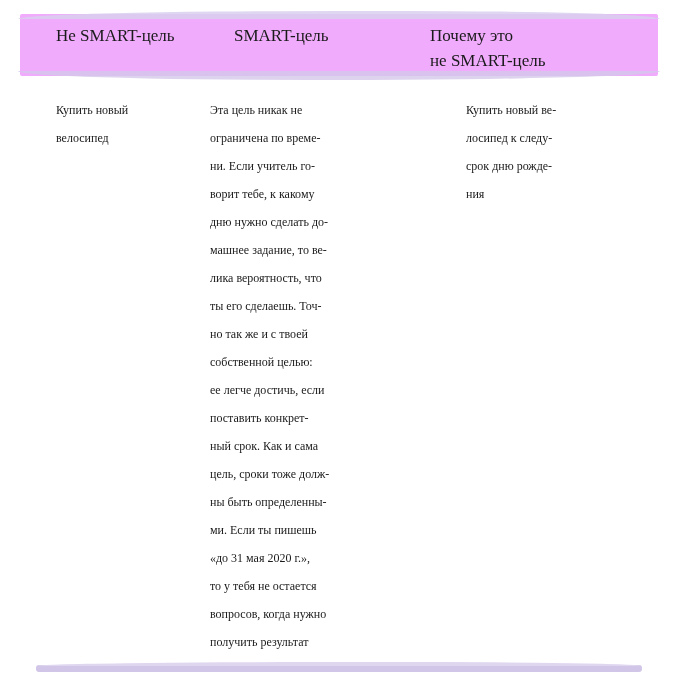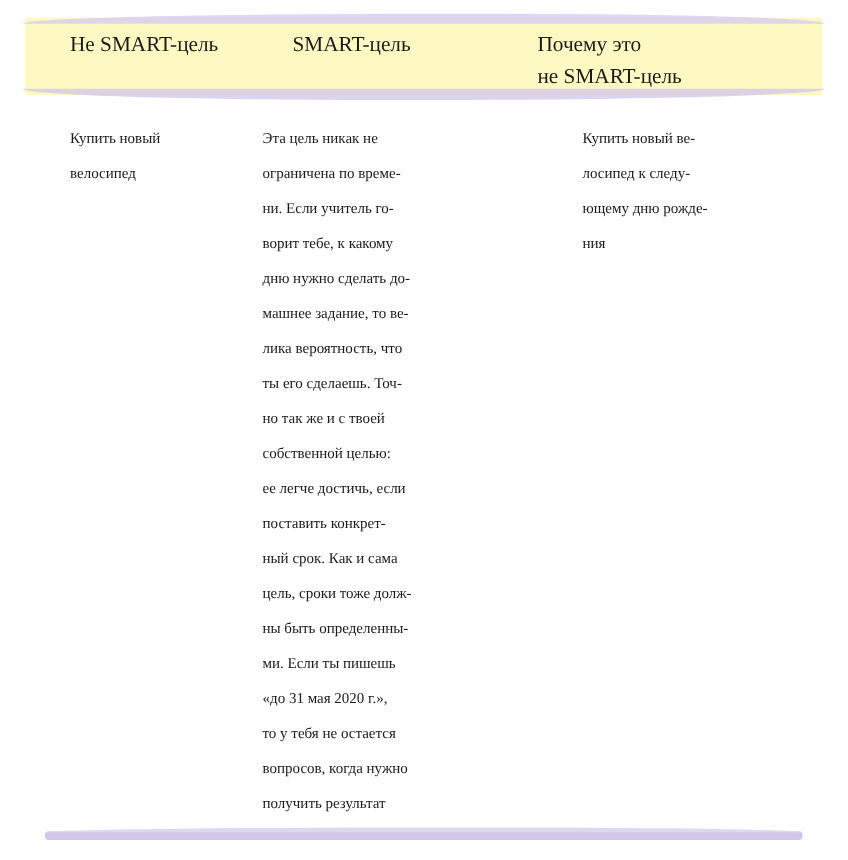--- a/index.html
+++ b/index.html
@@ -24,21 +24,21 @@
     position: absolute;
     left: 0;
     top: 0;
     width: 678px;
   }
   
   .header-band {
     position: relative;
     margin: 14px 20px 0 20px;
     height: 62px;
-    background: #fef9c3;
+    background: #f0abfc;
     border-radius: 2px;
   }
   .header-band::before {
     content: "";
     position: absolute;
     left: -2px;
     top: -3px;
     right: -2px;
     height: 8px;
     background: #d9cfee;
@@ -142,20 +142,20 @@
 ный срок. Как и сама
 цель, сроки тоже долж-
 ны быть определенны-
 ми. Если ты пишешь
 «до 31 мая 2020 г.»,
 то у тебя не остается
 вопросов, когда нужно
 получить результат</div>
       <div class="b-cell bcol3">Купить новый ве-
 лосипед к следу-
-ющему дню рожде-
+срок дню рожде-
 ния</div>
     </div>
 
   </div>
 
   <div class="footer-band"></div>
 </div>
 
 </body></html>

